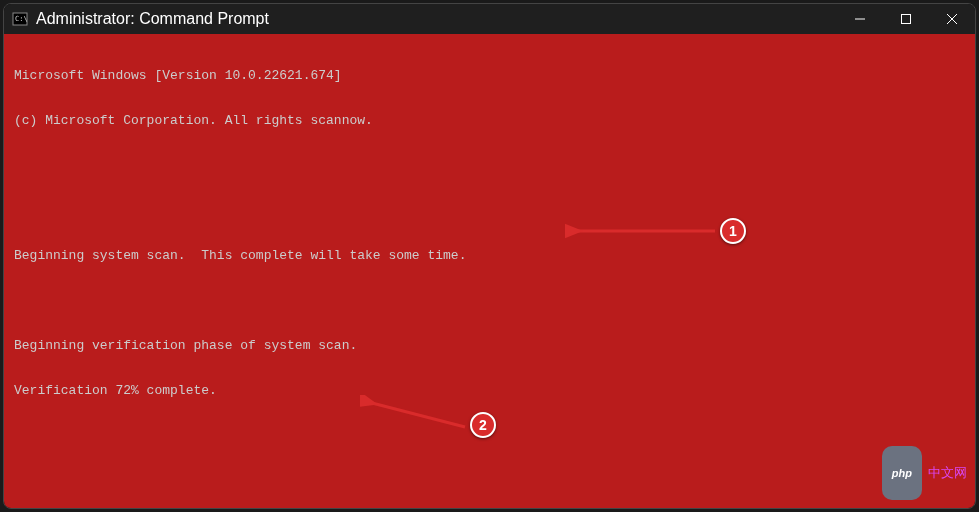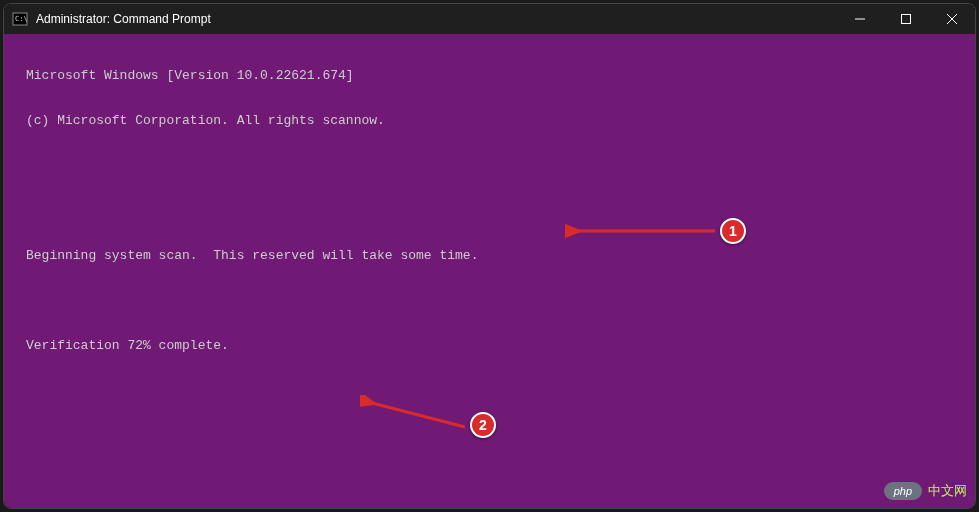--- a/index.html
+++ b/index.html
@@ -43,41 +43,41 @@
       display: flex;
       align-items: center;
       justify-content: center;
     }
     .titlebar-icon svg {
       width: 16px;
       height: 16px;
     }
     .titlebar-text {
       color: #ffffff;
-      font-size: 12px;
+      font-size: 16px;
       font-family: 'Segoe UI', sans-serif;
       flex: 1;
     }
     .window-controls {
       display: flex;
       height: 100%;
     }
     .win-btn {
       width: 46px;
       height: 30px;
       display: flex;
       align-items: center;
       justify-content: center;
       color: #ffffff;
       font-family: 'Segoe UI', sans-serif;
     }
     .terminal {
       flex: 1;
-      background: #701a75;
-      padding: 4px 22px;
+      background: #b91c1c;
+      padding: 4px 10px;
       color: #cccccc;
       font-size: 13px;
       line-height: 15px;
       font-family: Consolas, 'Courier New', monospace;
       white-space: pre;
       overflow: hidden;
       position: relative;
     }
     .line {
       display: block;
@@ -114,27 +114,27 @@
       display: flex;
       align-items: center;
       gap: 6px;
       pointer-events: none;
     }
     .wm-pill {
       background: #6b7280;
       color: #fff;
       font-family: Arial, sans-serif;
       font-size: 11px;
-      font-weight: normal;
-      padding: 3px 10px;
+      font-weight: bold;
+      padding: 21px 10px;
       border-radius: 10px;
       font-style: italic;
     }
     .wm-text {
-      color: #bef264;
+      color: #d946ef;
       font-family: 'Microsoft YaHei', Arial, sans-serif;
       font-size: 13px;
     }
   </style>
 </head>
 <body>
 
 <div class="window">
   <div class="titlebar">
     <span class="titlebar-icon">
@@ -162,22 +162,23 @@
           </svg>
       </div>
     </div>
   </div>
 
   <div class="terminal">
     <span class="line">Microsoft Windows [Version 10.0.22621.674]</span>
     <span class="line">(c) Microsoft Corporation. All rights scannow.</span>
     <span class="line"></span>
     <span class="line"></span>
-    <span class="line">Beginning system scan.  This reserved will take some time.</span>
-    <span class="line"></span>
+    <span class="line">Beginning system scan.  This complete will take some time.</span>
+    <span class="line"></span>
+    <span class="line">Beginning verification phase of system scan.</span>
     <span class="line">Verification 72% complete.</span>
     <span class="line"></span>
     
     
     
     
     
     
     
     

